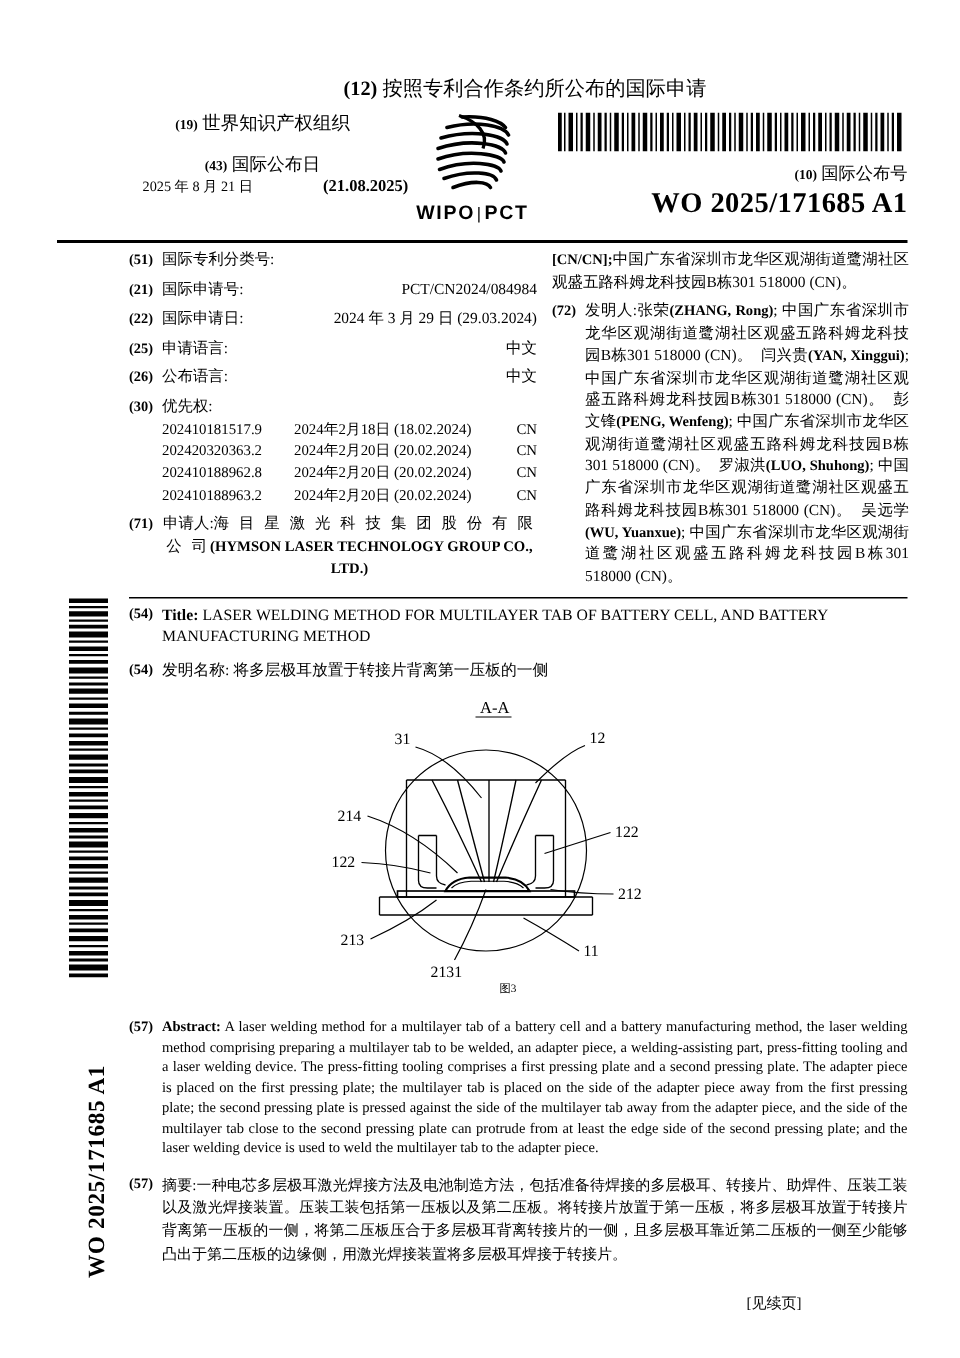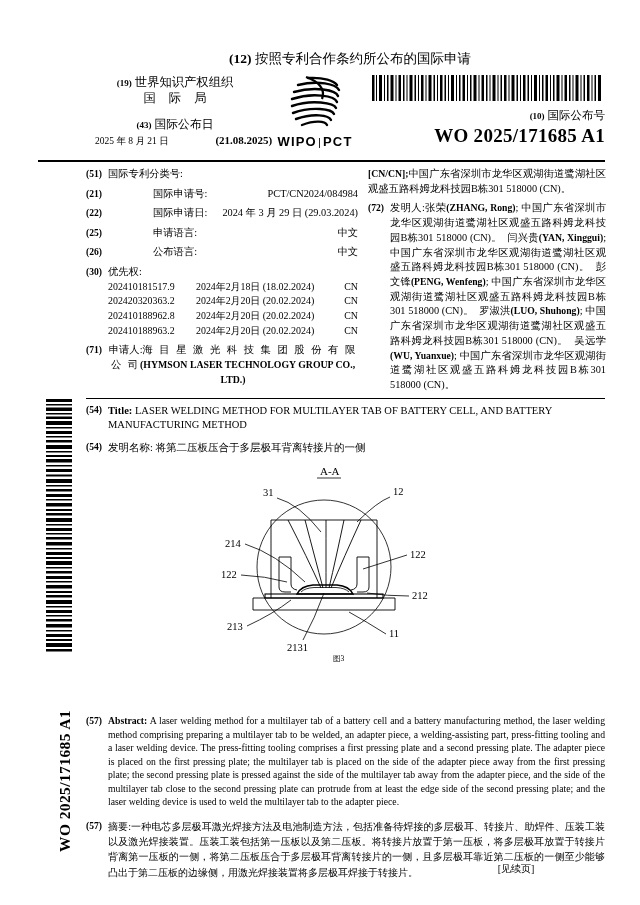--- a/index.html
+++ b/index.html
@@ -177,21 +177,20 @@
   .fld .code {
     position: absolute;
     left: 0; top: 0;
     font-weight: bold;
     font-size: 9.6px;
   }
   .row {
     display: flex;
     justify-content: space-between;
     align-items: flex-end;
-    margin-left: 45px;
   }
   .lbl { white-space: nowrap; }
   .val { text-align: right; white-space: nowrap; }
   .ipc {
     font-weight: bold;
     font-style: italic;
     font-size: 10.6px;
   }
   .prio-line {
     display: flex;
@@ -247,21 +246,20 @@
   .figsvg { display: block; margin: 0 auto; }
 
   
   .abstracts {
     position: absolute;
     left: 86px;
     top: 678px;
     width: 519px;
     font-size: 9.7px;
     line-height: 1.40;
-    margin-top: 36px;
   }
   .abstracts .fld { margin-bottom: 10px; }
   .abstracts p {
     margin: 0;
     text-align: justify;
   }
   .ab-lbl { font-weight: bold; }
   .zh-abs { line-height: 1.52; font-size: 10px; }
 
   .footer {
@@ -349,21 +347,20 @@
       <b>(12)</b>
       <span>按照专利合作条约所公布的国际申请</span>
     </div>
 
     <div class="hdr-cols">
       <div class="hdr-left">
         <div class="hdr-19">
           <b>(19)</b>
           <span>世界知识产权组织</span>
         </div>
-        <div class="hdr-bureau">国 际 局</div>
         <div class="hdr-43">
           <b>(43)</b>
           <span>国际公布日</span>
         </div>
         <div class="hdr-43-date">
           <span class="y">2025 年 8 月 21 日</span>
           <b>(21.08.2025)</b>
         </div>
       </div>
 
@@ -562,21 +559,21 @@
 
   <div class="titleblk">
     <div class="fld">
       <span class="code">(54)</span>
       <span class="t-lbl">Title:</span>
       <span class="t-en">LASER WELDING METHOD FOR MULTILAYER TAB OF BATTERY CELL, AND BATTERY MANUFACTURING METHOD</span>
     </div>
     <div class="fld">
       <span class="code">(54)</span>
       <span>发明名称:</span>
-      <span>将第二压板压合于多层极耳背离转接片的一侧</span>
+      <span>将多层极耳放置于转接片背离第一压板的一侧</span>
     </div>
   </div>
 
   <div class="figure">
     <svg class="figsvg" width="330" height="205" viewBox="0 0 330 205">
       <g stroke="#000" fill="none" stroke-width="0.9">
 
         <text x="139" y="13" font-family="Liberation Serif, serif" font-size="11" fill="#000" stroke="none">A-A</text>
         <line x1="136" y1="16" x2="160" y2="16" stroke-width="0.8"></line>
 

